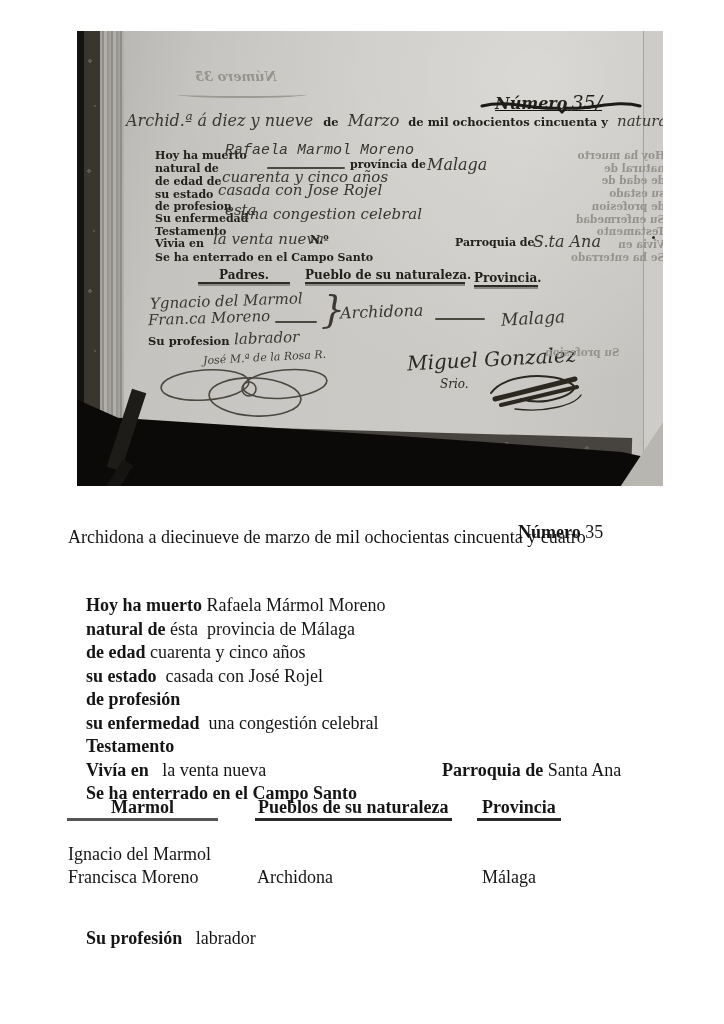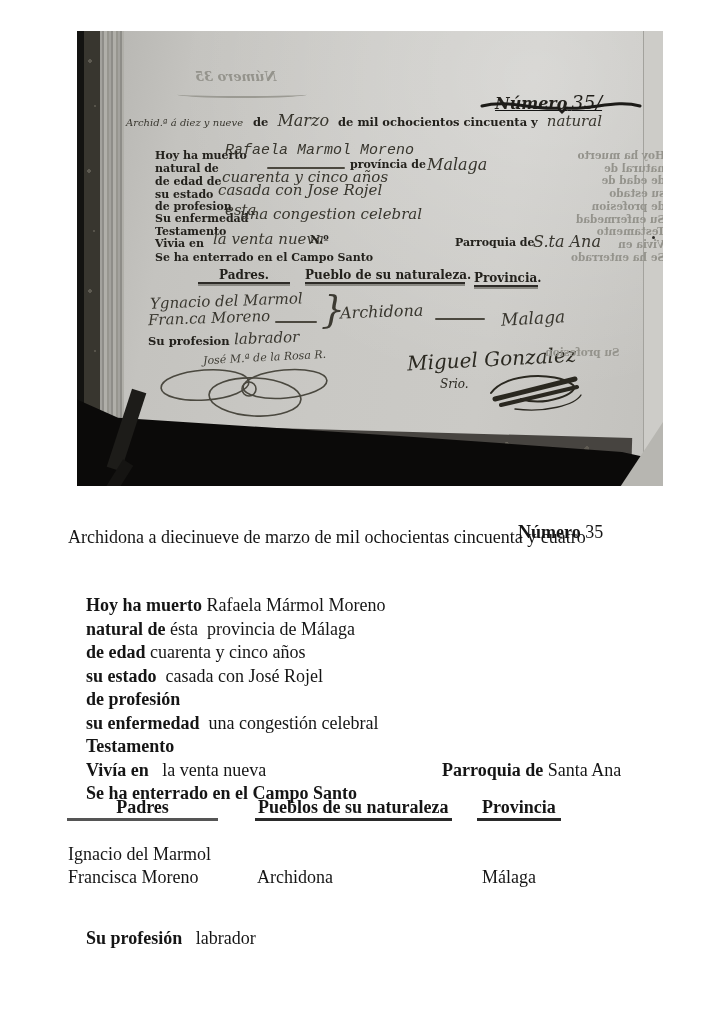--- a/index.html
+++ b/index.html
@@ -81,21 +81,21 @@
 
   <div style="left:418px;top:60px;text-decoration:underline;">
     <span class="pr" style="position:static;font-size:16px;font-style:italic;">Número</span>
     <span class="hw" style="position:static;font-size:19px;color:#1f1d18;">35/</span>
   </div>
   <svg style="left:403px;top:66px;" width="162" height="18">
     <path d="M2 9 C 28 2, 52 13, 78 11 L 82 15 L 86 11 C 112 13, 136 2, 160 9" fill="none" stroke="#1c1b18" stroke-width="3" stroke-linecap="round"></path>
   </svg>
 
   <div style="left:49px;top:80px;white-space:nowrap;">
-    <span class="hw" style="position:static;font-size:10px;margin-right:6px;">Archid.ª á diez y nueve</span>
+    <span class="hw" style="position:static;font-size:16px;margin-right:6px;">Archid.ª á diez y nueve</span>
     <span class="pr" style="position:static;font-size:11.5px;margin-right:5px;">de</span>
     <span class="hw" style="position:static;font-size:16px;margin-right:5px;">Marzo</span>
     <span class="pr" style="position:static;font-size:11.5px;margin-right:5px;">de mil ochocientos cincuenta y</span>
     <span class="hw" style="position:static;font-size:15px;">natural</span>
   </div>
 
   <div class="s-row" style="top:114px;">
     <b class="pr">Hoy ha muerto</b>
     <span class="hw" style="left:70px;font-family:Liberation Mono, monospace;">Rafaela Marmol Moreno</span>
   </div>
@@ -222,21 +222,21 @@
   <div class="t-line" style="top:739px;">
     <b>Vivía en</b><span>   la venta nueva</span>
     <span class="parr">
       <b>Parroquia de</b><span> Santa Ana</span>
     </span>
   </div>
   <div class="t-line" style="top:762px;">
     <b>Se ha enterrado en el Campo Santo</b>
   </div>
 
-  <div class="uh uh-padres">Padres</div>
+  <div class="uh uh-padres">Marmol</div>
   <div class="uh uh-pueblos">Pueblos de su naturaleza</div>
   <div class="uh uh-prov">Provincia</div>
 
   <div class="cell" style="left:68px;top:844px;">Ignacio del Marmol</div>
   <div class="cell" style="left:68px;top:867px;">Francisca Moreno</div>
   <div class="cell" style="left:257px;top:867px;">Archidona</div>
   <div class="cell" style="left:482px;top:867px;">Málaga</div>
 
   <div class="t-line" style="top:907px;">
     <b>Su profesión</b><span>   labrador</span>

